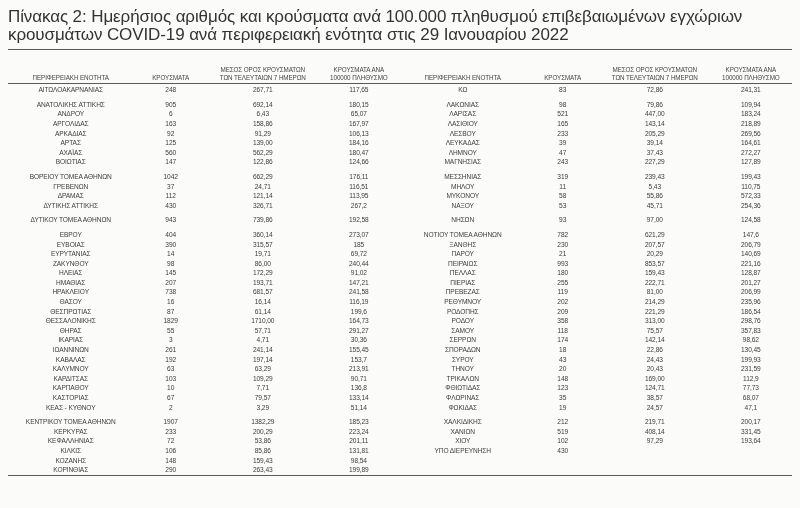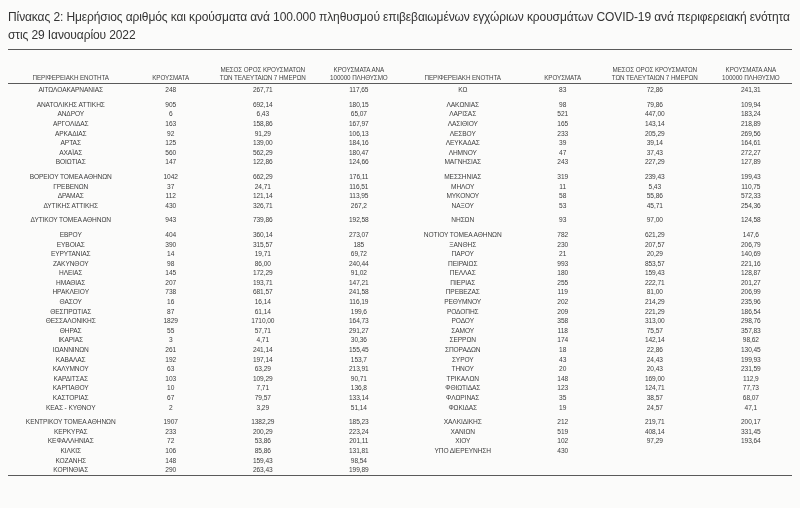--- a/index.html
+++ b/index.html
@@ -6,21 +6,21 @@
   html, body { margin: 0; padding: 0; }
   body {
     width: 800px; height: 508px;
     background: #fbfbfa;
     font-family: "Liberation Sans", sans-serif;
     color: #3c3c3c;
     overflow: hidden;
   }
   .page { padding: 8px 8px 0 8px; }
   .title {
-    font-size: 12px;
+    font-size: 17px;
     line-height: 18px;
     letter-spacing: -0.1px;
     color: #333;
     width: 784px;
   }
   .title-rule {
     border: none;
     border-top: 1.5px solid #5a5a5a;
     margin: 5px 0 0 0;
   }

